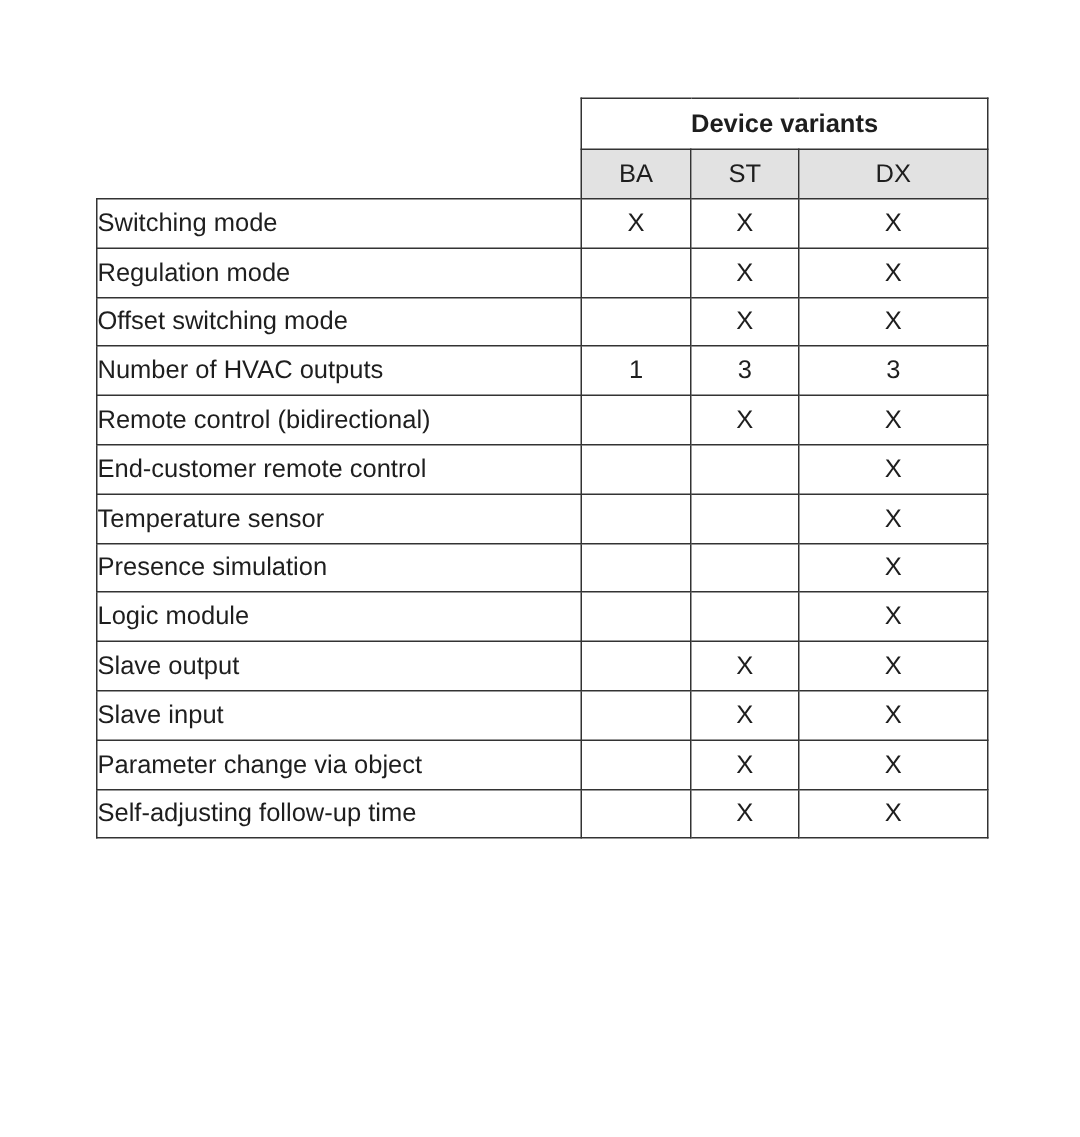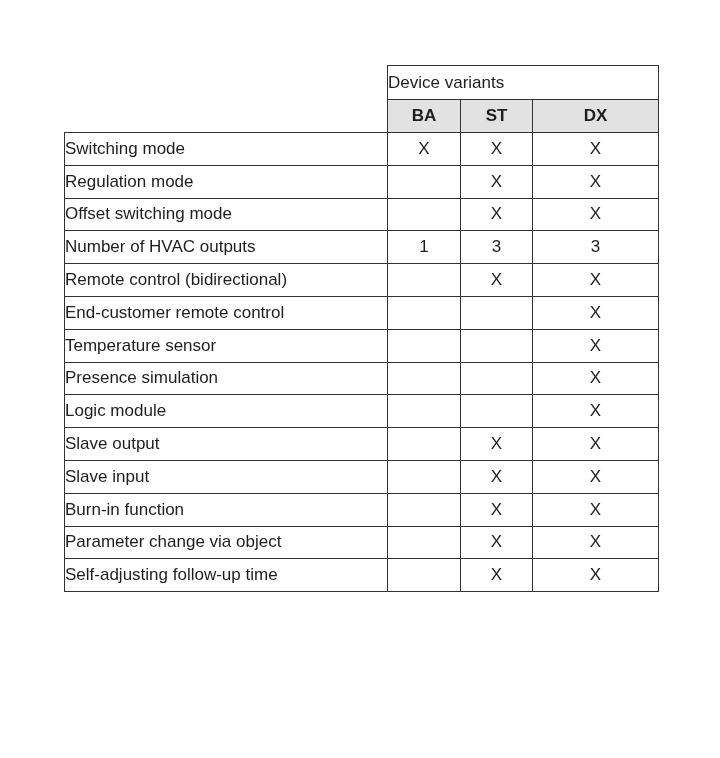--- a/index.html
+++ b/index.html
@@ -47,26 +47,26 @@
   .variants-table td.blank {
     border: none;
     background: var(--page-bg);
   }
   tr.group-header-row { height: 34px; }
   tr.col-header-row   { height: 33px; }
   tr.data-row         { height: 32.8px; }
 
   th.group-header {
     background: var(--page-bg);
-    font-weight: normal;
-    text-align: left;
+    font-weight: bold;
+    text-align: center;
   }
   th.col-header {
     background: var(--header-bg);
-    font-weight: bold;
+    font-weight: normal;
     text-align: center;
   }
   td.row-label {
     text-align: left;
     padding-right: 6px;
   }
   td.value-cell {
     text-align: center;
   }
 </style>
@@ -154,26 +154,20 @@
           <td class="value-cell">X</td>
           <td class="value-cell">X</td>
         </tr>
         <tr class="data-row">
           <td class="row-label">Slave input</td>
           <td class="value-cell"></td>
           <td class="value-cell">X</td>
           <td class="value-cell">X</td>
         </tr>
         <tr class="data-row">
-          <td class="row-label">Burn-in function</td>
-          <td class="value-cell"></td>
-          <td class="value-cell">X</td>
-          <td class="value-cell">X</td>
-        </tr>
-        <tr class="data-row">
           <td class="row-label">Parameter change via object</td>
           <td class="value-cell"></td>
           <td class="value-cell">X</td>
           <td class="value-cell">X</td>
         </tr>
         <tr class="data-row">
           <td class="row-label">Self-adjusting follow-up time</td>
           <td class="value-cell"></td>
           <td class="value-cell">X</td>
           <td class="value-cell">X</td>

